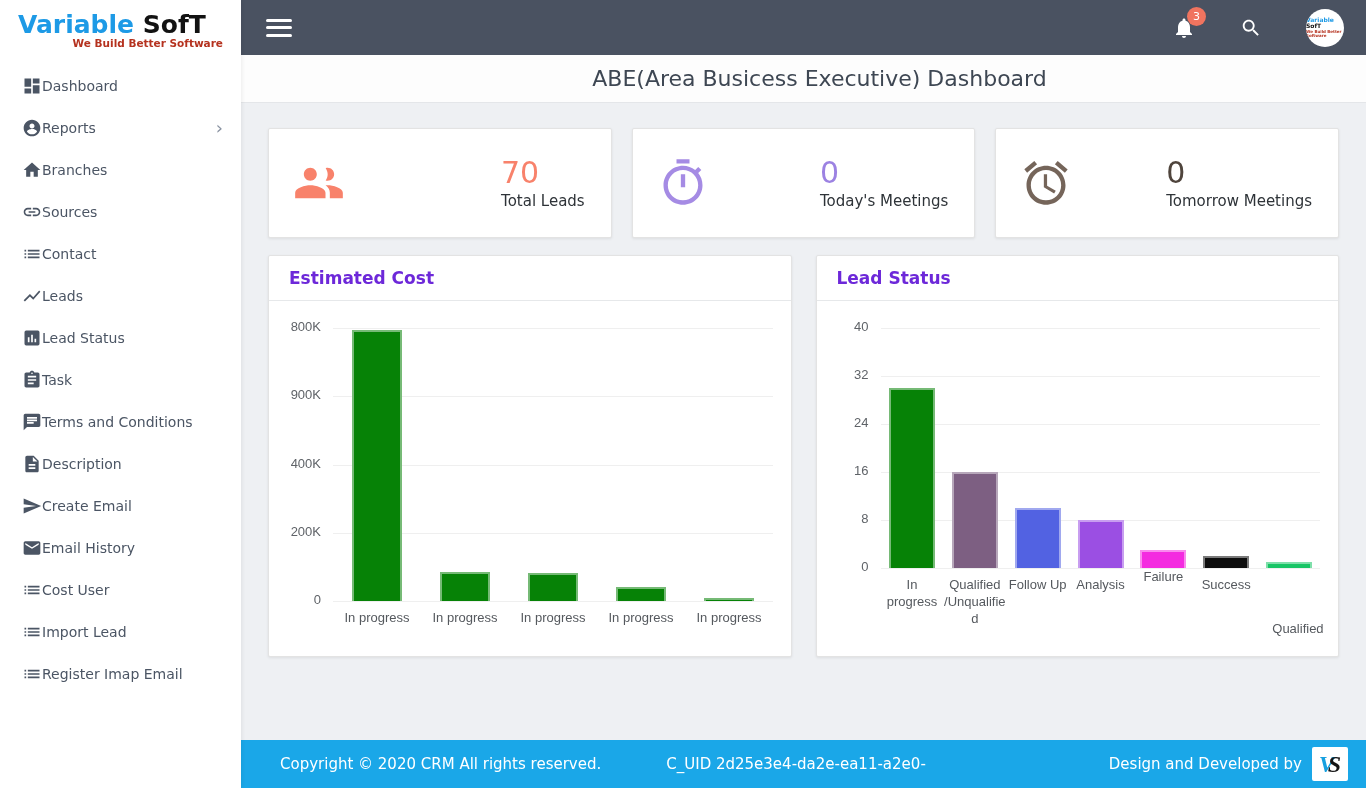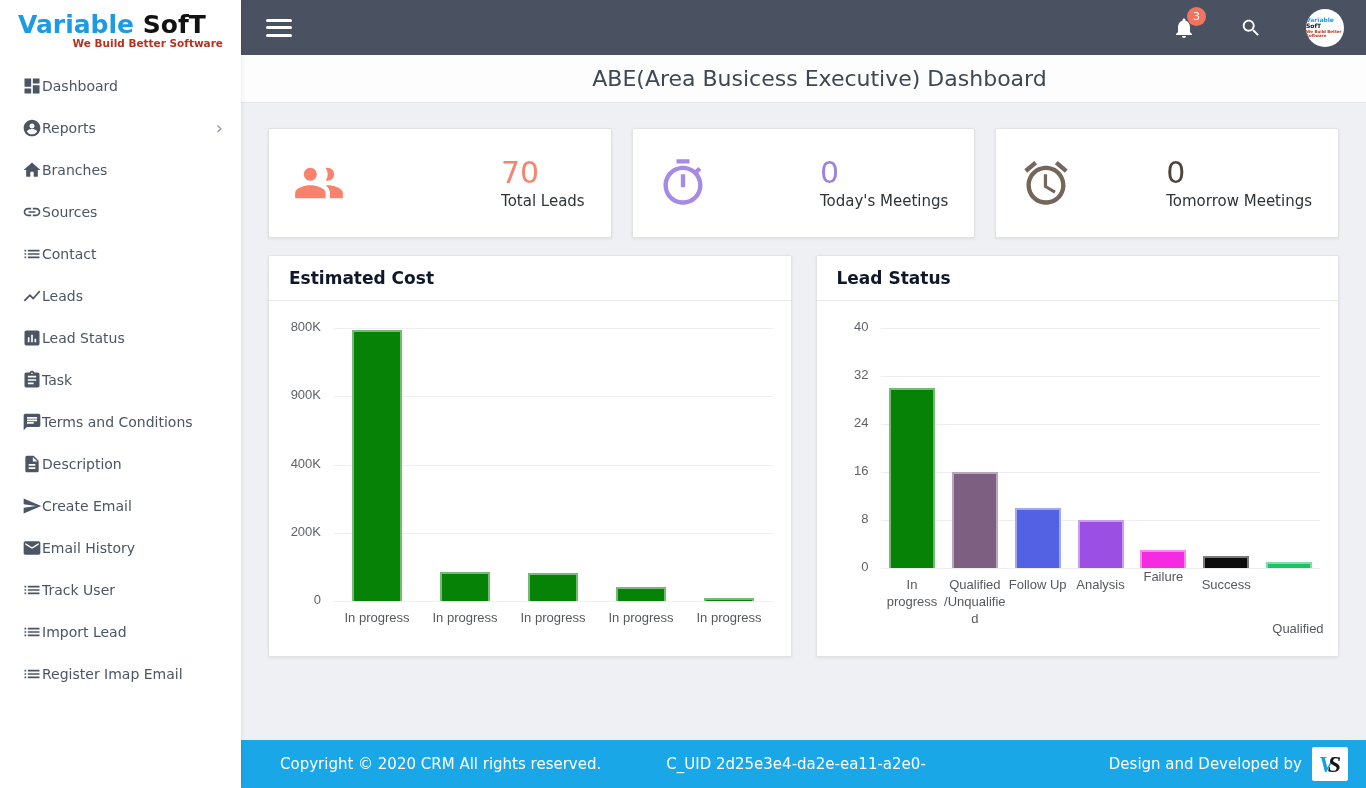--- a/index.html
+++ b/index.html
@@ -54,21 +54,21 @@
   .stat-icon.salmon svg { fill:#f8826b; }
   .stat-icon.purple svg { fill:#a58be4; }
   .stat-icon.brown svg { fill:#75655a; }
   .stat-meta { }
   .stat-value { font-size:30px; font-weight:500; line-height:1.15; }
   .stat-label { font-size:15px; font-weight:500; color:#2e3338; margin-top:2px; }
 
   .charts-row { display:flex; gap:24px; padding:0 27px; margin-top:17px; }
   .chart-card { flex:1; height:402px; background:#ffffff; border:1px solid #e3e3e3; border-radius:2px;
     box-shadow:0 1px 3px rgba(0,0,0,.08); }
-  .chart-card-header { padding:12px 20px; font-size:17px; font-weight:600; color:#0f172a;
+  .chart-card-header { padding:12px 20px; font-size:17px; font-weight:600; color:#6d28d9;
     border-bottom:1px solid #e6e8ea; }
   .chart-body { position:relative; height:356px; }
   .plot { position:absolute; }
   .gridline { position:absolute; left:0; right:0; height:1px; background:#efefef; }
   .bar { position:absolute; bottom:0; border:2px solid rgba(255,255,255,.45); border-bottom:none; }
   .ytick { position:absolute; left:0; width:52px; text-align:right;
     font-family:"Liberation Sans",sans-serif; font-size:13px; color:#5f6368; }
   .xlabel { position:absolute; text-align:center; font-family:"Liberation Sans",sans-serif;
     font-size:13px; line-height:1.3; color:#55595e; overflow-wrap:anywhere; }
 
@@ -187,21 +187,21 @@
           </svg>
         </span>
         <span class="nav-label">Email History</span>
       </div>
       <div class="nav-item">
         <span class="nav-icon">
           <svg viewBox="0 0 24 24">
             <path d="M3 13h2v-2H3v2zm0 4h2v-2H3v2zm0-8h2V7H3v2zm4 4h14v-2H7v2zm0 4h14v-2H7v2zM7 7v2h14V7H7z"></path>
           </svg>
         </span>
-        <span class="nav-label">Track User</span>
+        <span class="nav-label">Cost User</span>
       </div>
       <div class="nav-item">
         <span class="nav-icon">
           <svg viewBox="0 0 24 24">
             <path d="M3 13h2v-2H3v2zm0 4h2v-2H3v2zm0-8h2V7H3v2zm4 4h14v-2H7v2zm0 4h14v-2H7v2zM7 7v2h14V7H7z"></path>
           </svg>
         </span>
         <span class="nav-label">Import Lead</span>
       </div>
       <div class="nav-item">

